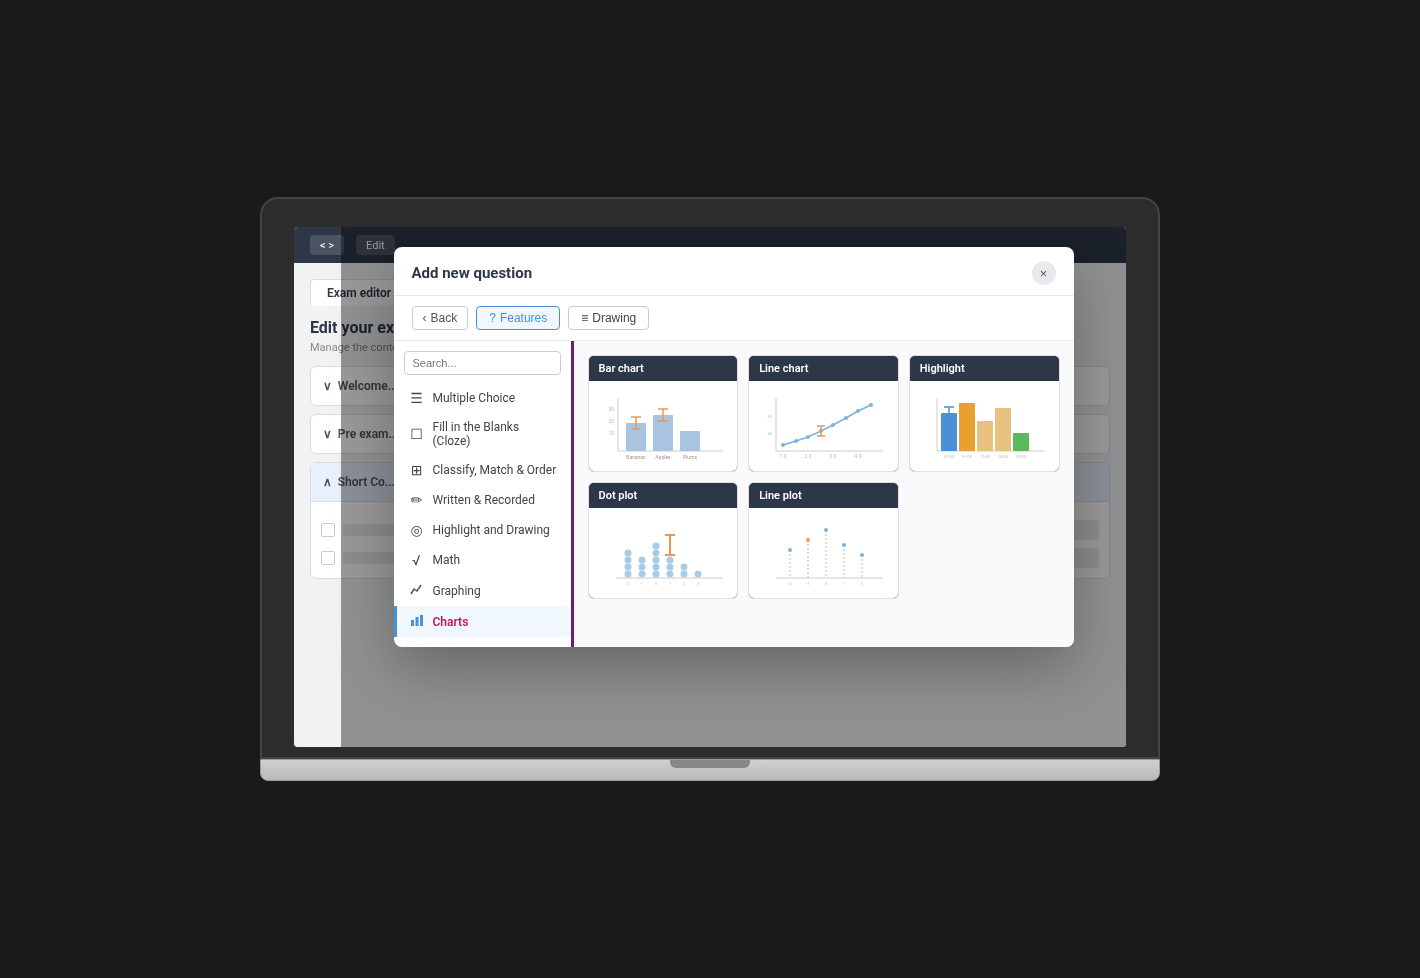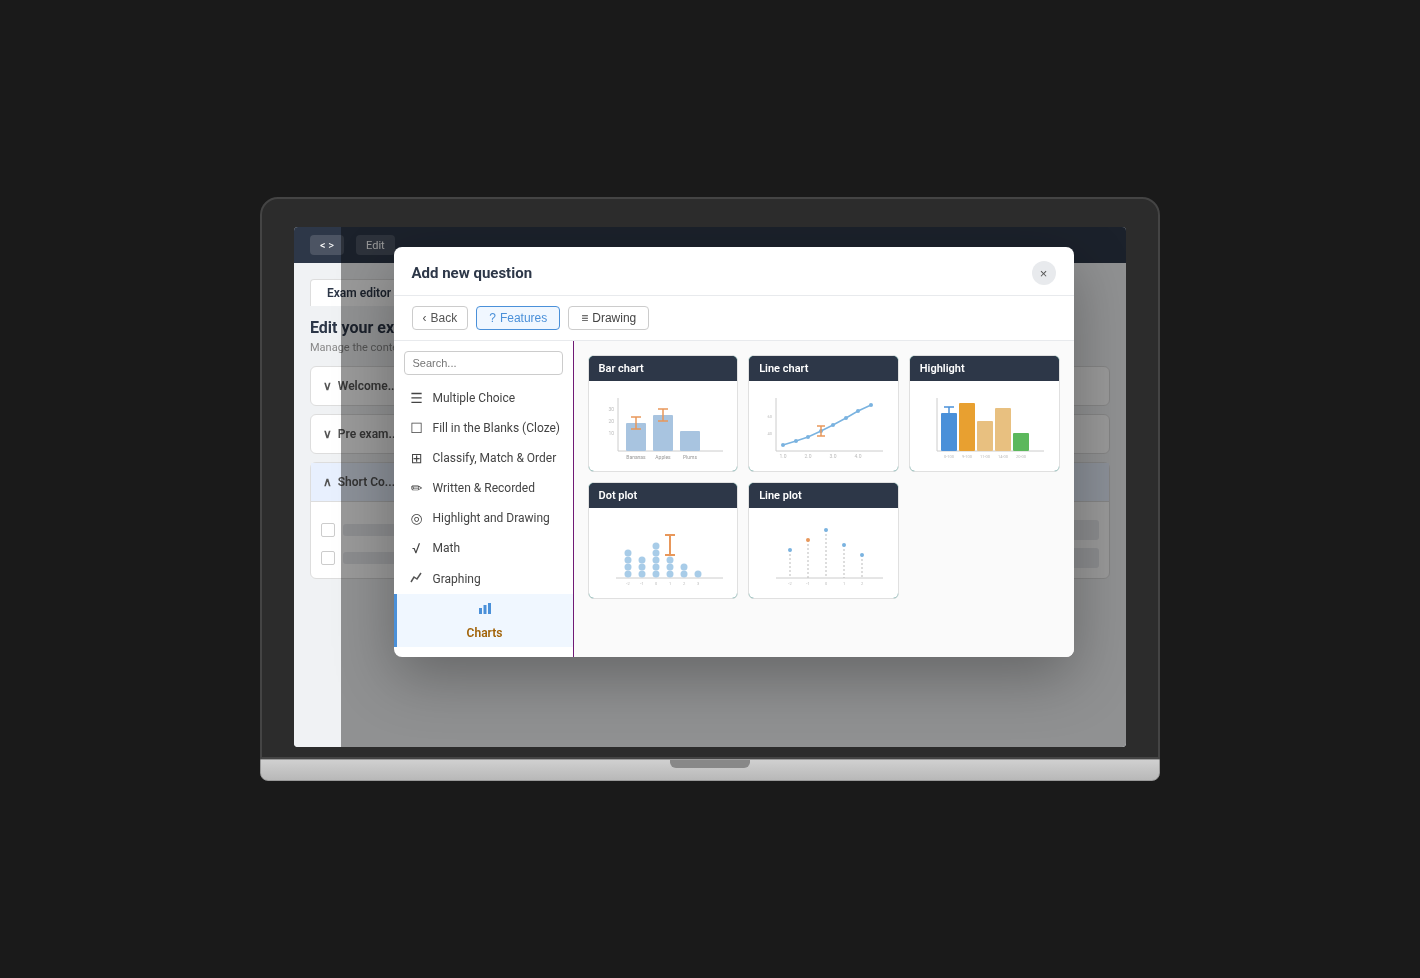--- a/index.html
+++ b/index.html
@@ -233,21 +233,21 @@
     .modal-body {
       display: flex;
       flex: 1;
       overflow: hidden;
     }
 
     
     .sidebar {
       width: 180px;
       min-width: 180px;
-      border-right: 1px solid #701a75;
+      border-right: 3px solid #701a75;
       padding: 10px 0;
       overflow-y: auto;
     }
     .search-input {
       margin: 0 10px 8px 10px;
       width: calc(100% - 20px);
       padding: 5px 8px;
       border: 1px solid #ccc;
       border-radius: 4px;
       font-size: 11px;
@@ -260,23 +260,22 @@
       gap: 8px;
       padding: 7px 12px;
       font-size: 12px;
       color: #444;
       cursor: pointer;
       border-left: 3px solid transparent;
     }
     .sidebar-item.active {
       background: #f0f7ff;
       border-left-color: #4a90d9;
-      color: #a16207;
+      color: #be185d;
       font-weight: 600;
-      flex-direction: column;
     }
     .sidebar-icon {
       font-size: 14px;
       width: 16px;
       text-align: center;
       flex-shrink: 0;
     }
 
     
     .content-area {

